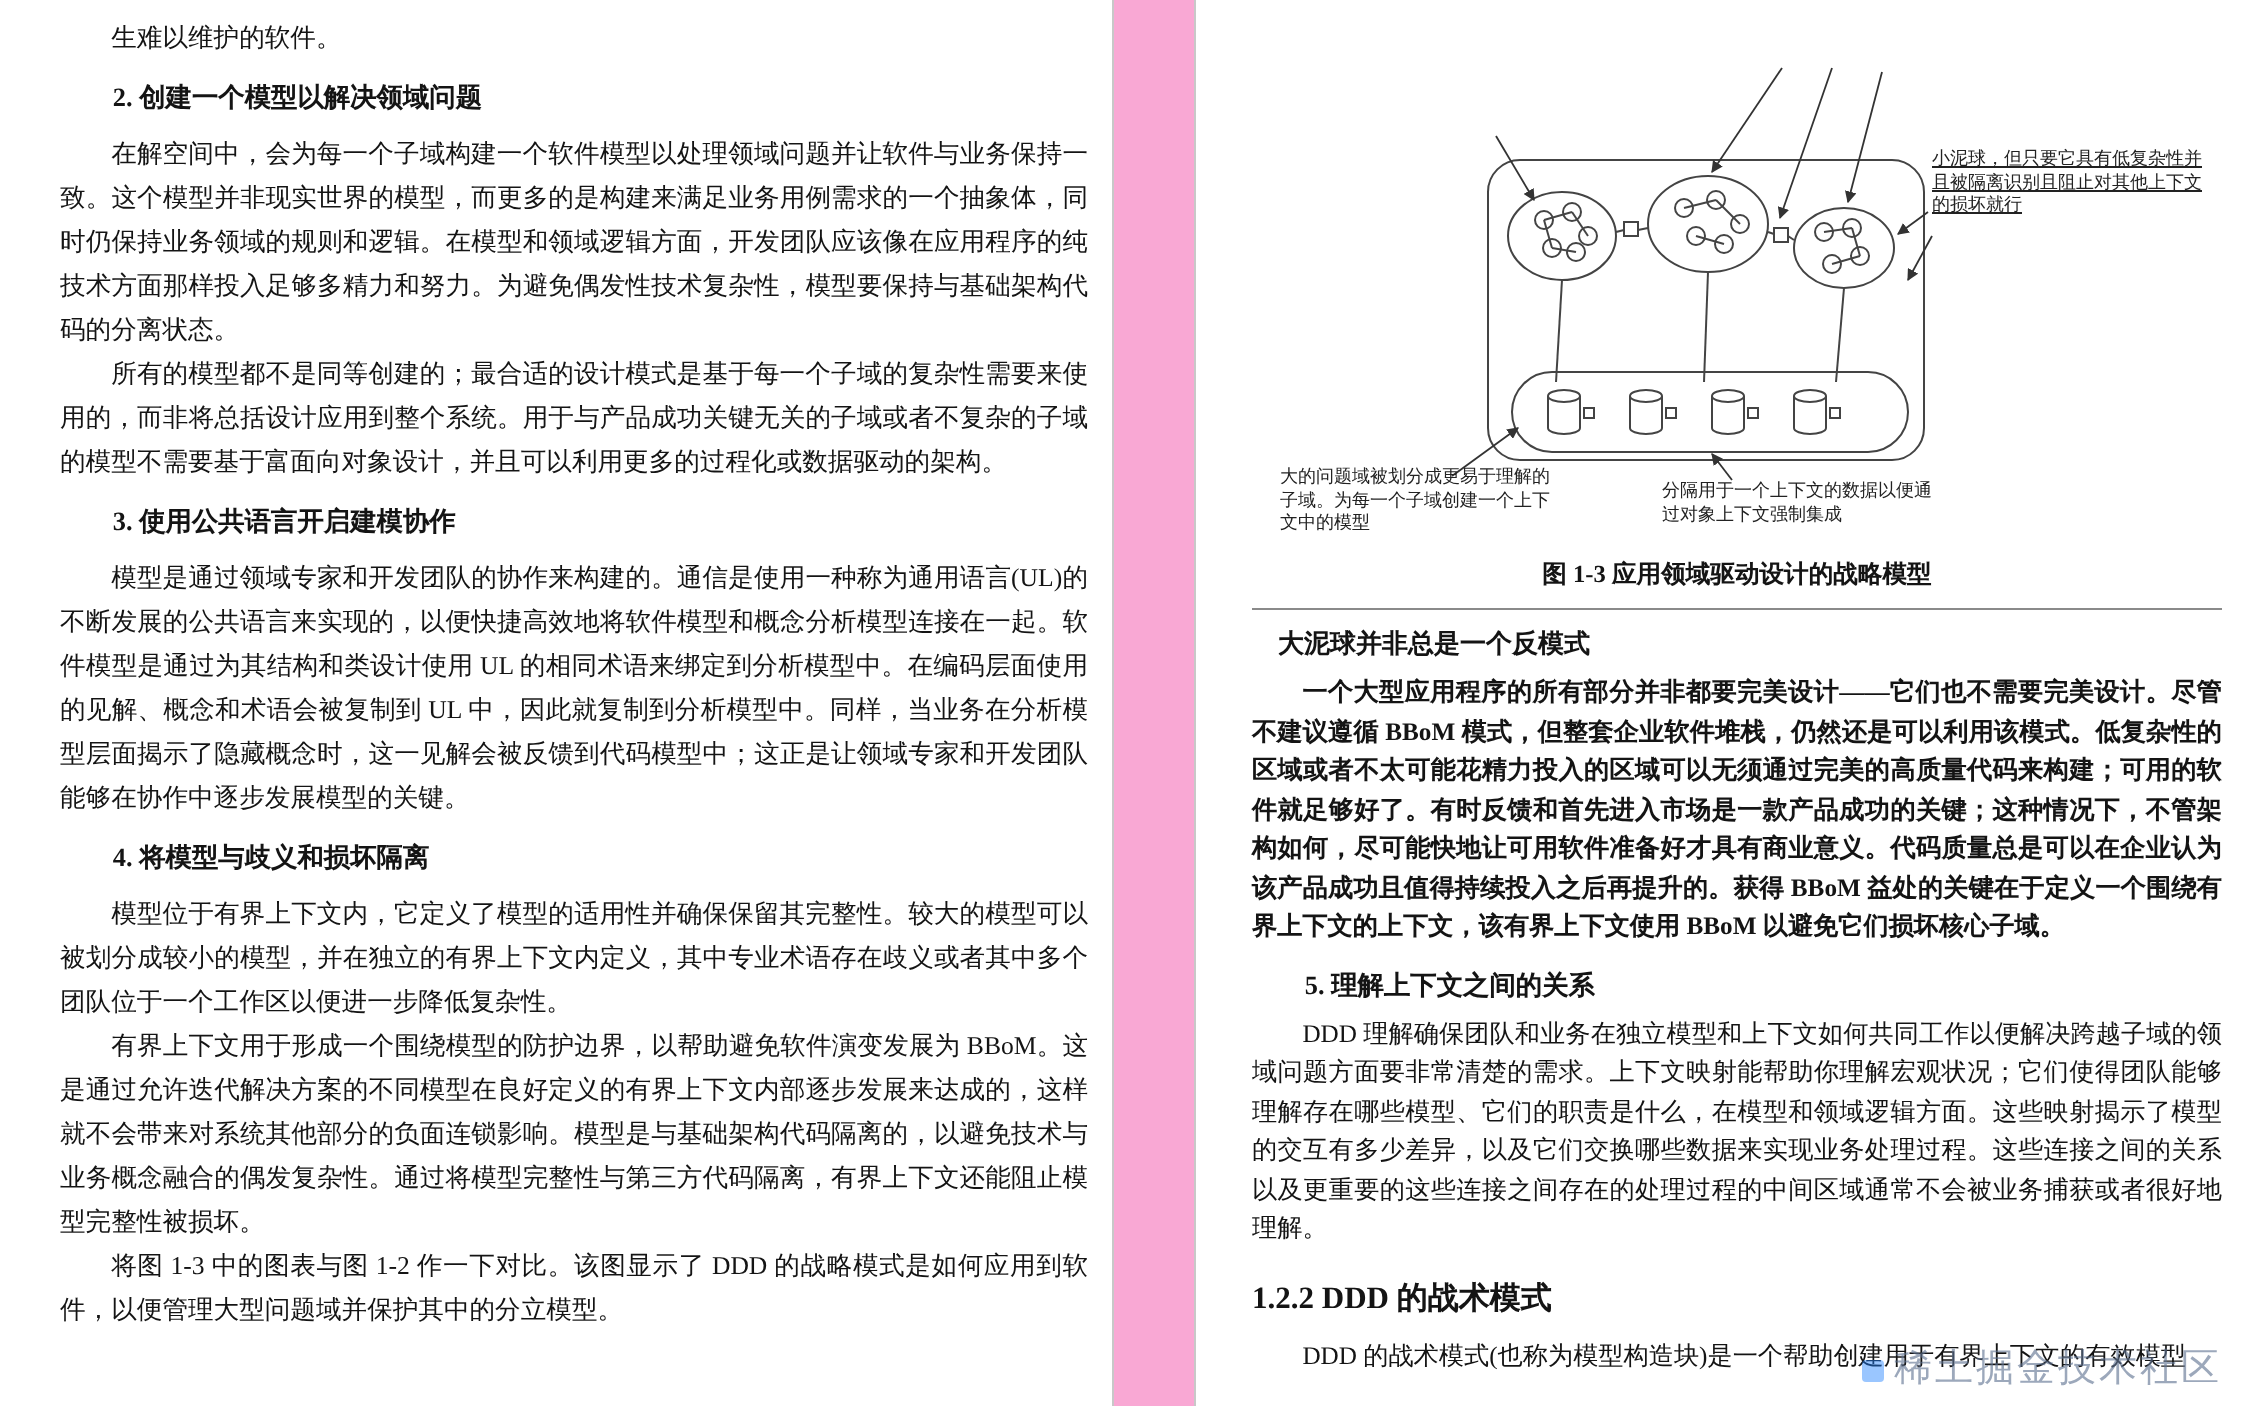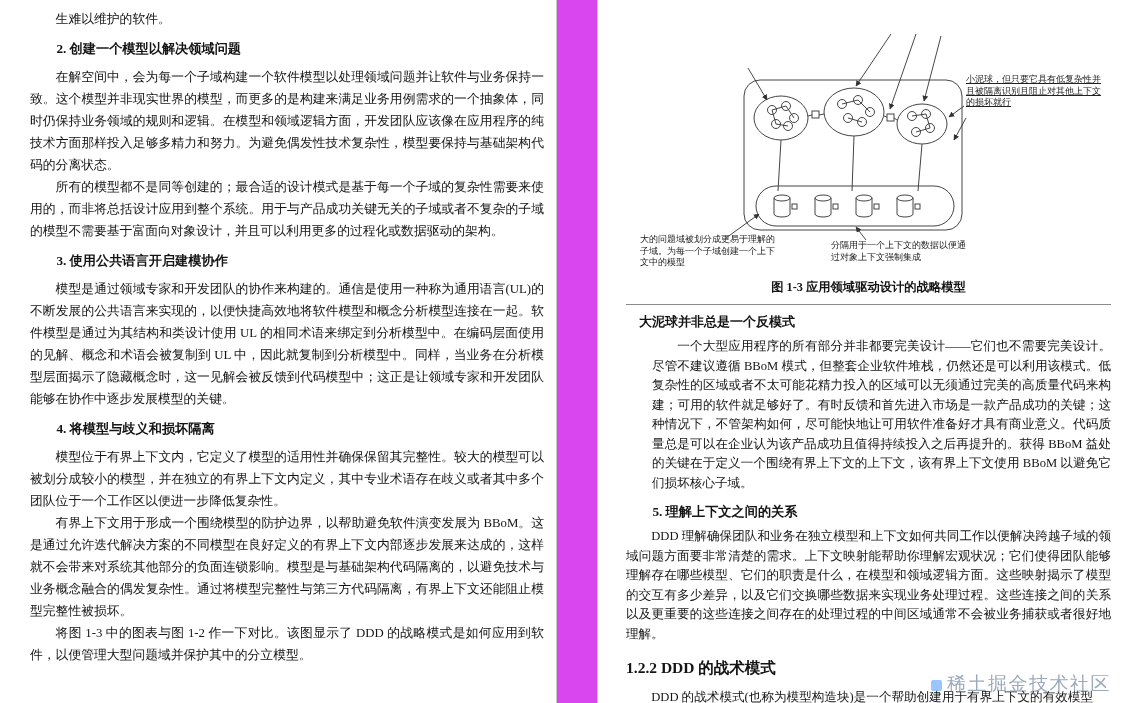--- a/index.html
+++ b/index.html
@@ -1,47 +1,47 @@
 <!DOCTYPE html>
 <html><head>
 <meta charset="utf-8">
 <style>
   * { margin:0; padding:0; box-sizing:border-box; }
   html,body { width:1121px; height:703px; background:#ffffff; overflow:hidden; }
   body { font-family:"Liberation Serif","DejaVu Serif",serif; color:#141414; }
 
-  .spread { display:flex; width:1121px; height:703px; background:#d946ef;justify-content:flex-end; }
+  .spread { display:flex; width:1121px; height:703px; background:#f9a8d4;justify-content:flex-end; }
   .page { height:703px; overflow:hidden; position:relative; background:#fff; }
   .page-left { width:557px; border-right:1px solid #c8c8c8; padding:8px 12px 0 30px; }
   .spine-gap { width:40px; height:703px; }
   .page-right { flex:1; border-left:1px solid #c8c8c8; padding:6px 10px 0 28px; }
 
   p.body { font-size:12.8px; line-height:22px; text-align:justify; text-indent:2em; }
   .page-right p.body { font-size:12.6px; line-height:19.5px; }
   .noindent { text-indent:0; }
   h3.num { font-size:13.2px; font-weight:bold; text-indent:2em; margin:10px 0 8px 0; }
   .page-right h3.num { margin:10px 0 6px 0; }
   h2.subsec { font-size:15.5px; font-weight:bold; margin:14px 0 9px 0; }
 
   
   figure { margin:0 0 2px 0; }
   .diagram-wrap { position:relative; width:483px; height:270px; }
   .diagram-wrap svg { position:absolute; left:0; top:0; }
   .ann { position:absolute; font-size:9px; line-height:11.5px; color:#222; text-align:left; }
   .ann-top        { left:192px; top:2px;   width:186px; }
   .ann-left       { left:10px;  top:42px;  width:124px; }
   .ann-right      { left:340px; top:68px;  width:140px;text-decoration:underline; }
-  .ann-bot-left   { left:14px;  top:228px; width:138px; }
+  .ann-bot-left   { left:14px;  top:228px; width:138px;font-family:Liberation Mono, monospace; }
   .ann-bot-center { left:205px; top:234px; width:138px; }
   figcaption { text-align:center; font-weight:bold; font-size:12.3px; margin:3px 0 2px 0; }
 
   
   .callout { border-top:1px solid #8a8a8a; margin-top:8px; padding-top:8px; }
   .callout h4 { font-size:13px; font-weight:bold; text-indent:1em; margin:0 0 6px 0; }
-  .callout p.body { font-weight:normal;margin-left:26px; }
+  .callout p.body { font-weight:bold; }
 
   .watermark { position:absolute; right:10px; bottom:6px; width:420px; text-align:right;
                font-size:19px; letter-spacing:1.5px; color:rgba(96,115,145,0.62);
                font-family:"Liberation Sans","DejaVu Sans",sans-serif; }
   .watermark .wm-dot { display:inline-block; width:11px; height:11px; border-radius:2px;
                background:rgba(30,128,255,0.45); margin-right:5px; vertical-align:-1px; }
 </style>
 </head>
 <body>
 

